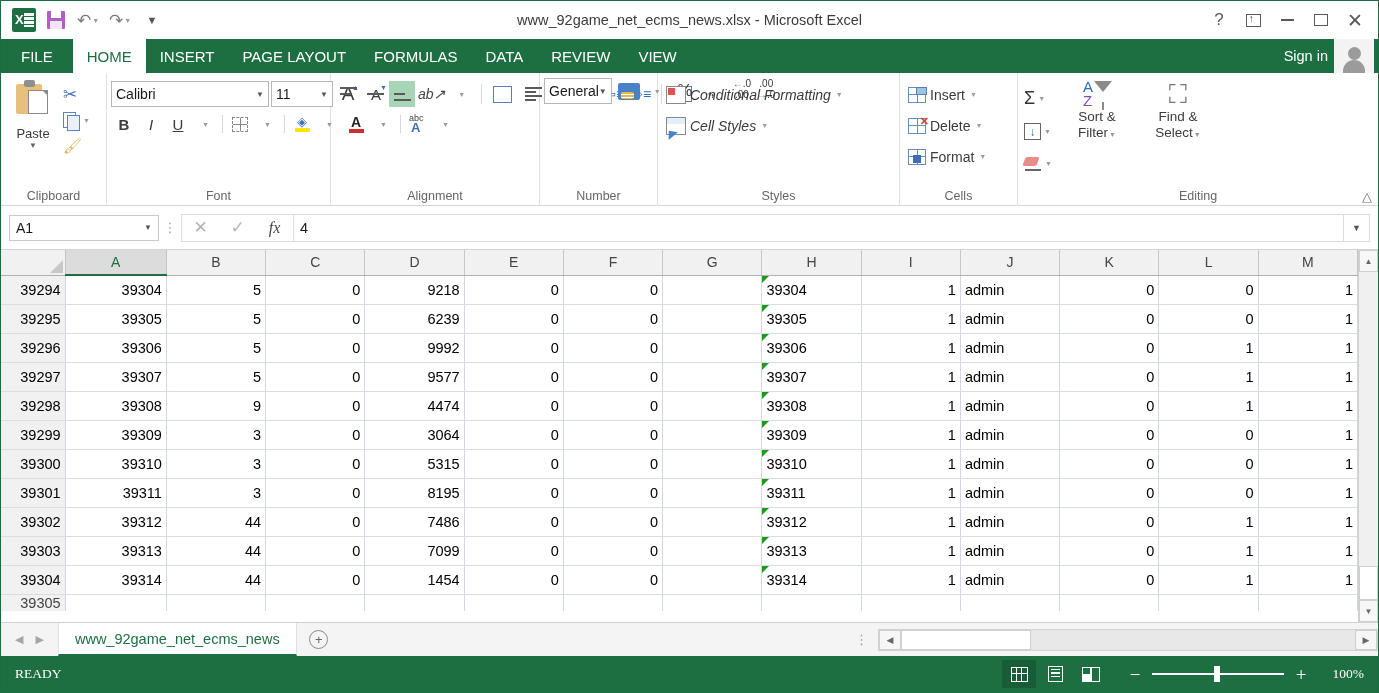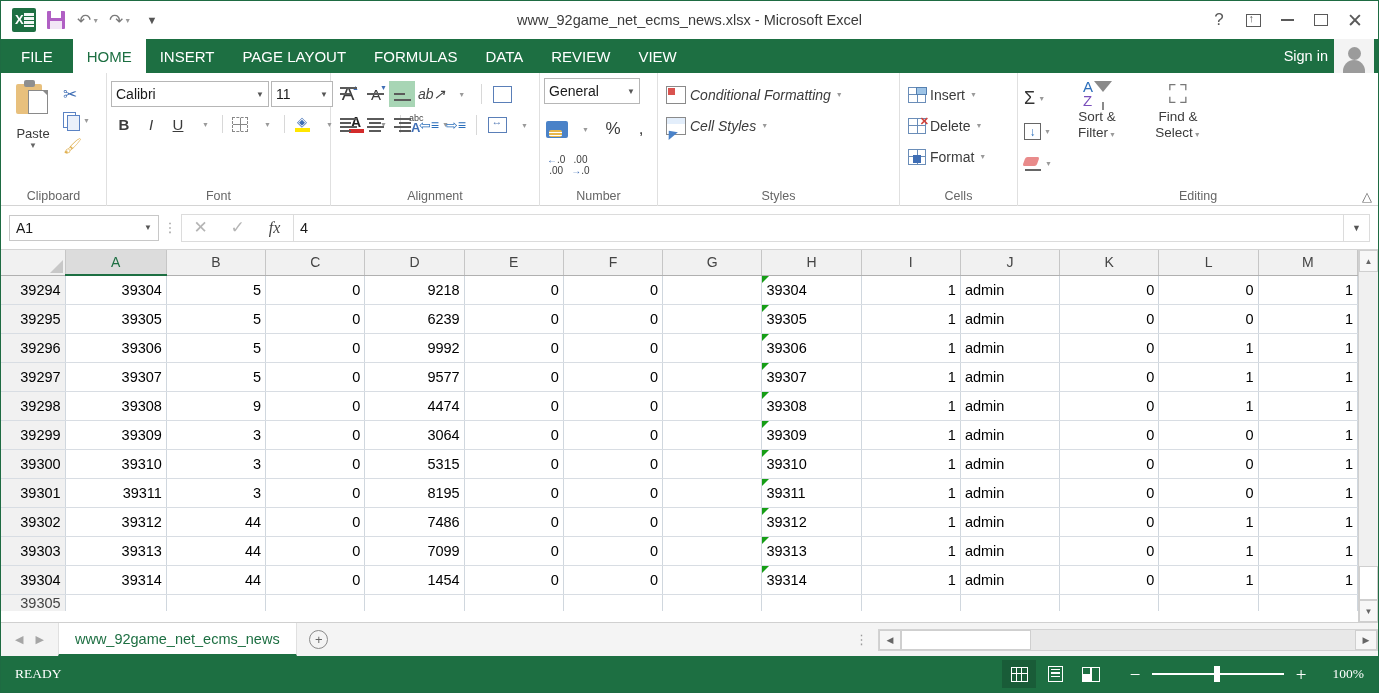--- a/index.html
+++ b/index.html
@@ -760,21 +760,21 @@
           </div>
           <div class="ico-btn">
               <span class="caret-sm">▼</span>
             </div>
         </div>
       </div>
       <div class="rgroup-label">Font</div>
     </div>
 
     <div class="rgroup" style="width:209px">
-      <div class="rgroup-body" style="flex-direction:column;gap:5px;padding-top:8px">
+      <div class="rgroup-body" style="flex-direction:row;gap:5px;padding-top:8px">
         <div style="display:flex;align-items:center;gap:1px">
           <div class="ico-btn">
               <span class="align-ico">
                 <i></i>
                 <i style="width:70%"></i>
                 <i style="opacity:0"></i>
               </span>
             </div>
           <div class="ico-btn">
               <span class="align-ico">
@@ -838,21 +838,21 @@
             </div>
           <div class="ico-btn">
               <span class="caret-sm">▼</span>
             </div>
         </div>
       </div>
       <div class="rgroup-label">Alignment</div>
     </div>
 
     <div class="rgroup" style="width:118px">
-      <div class="rgroup-body" style="flex-direction:column;gap:12px;">
+      <div class="rgroup-body" style="gap:4px;">
         <div class="numfmt">
           <span>General</span>
           <span class="fld-caret">▼</span>
         </div>
         <div style="display:flex;align-items:center;gap:2px">
           <div class="ico-btn">
               <span class="acct-ico"></span>
             </div>
           <div class="ico-btn">
               <span class="caret-sm">▼</span>

